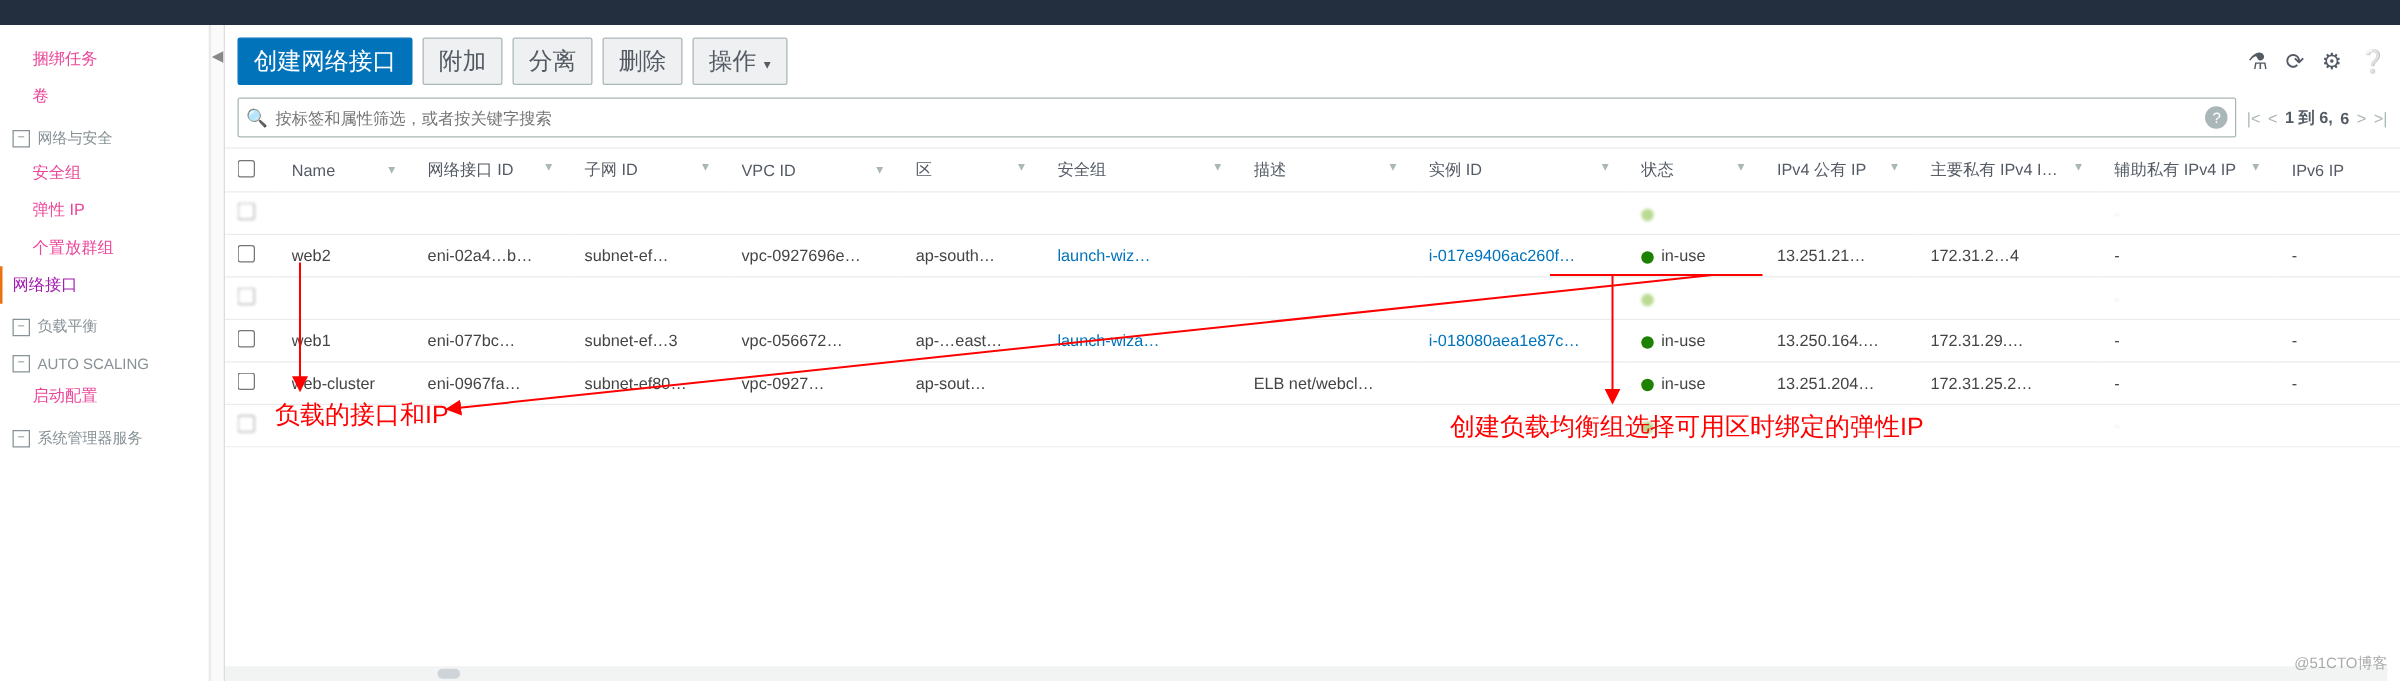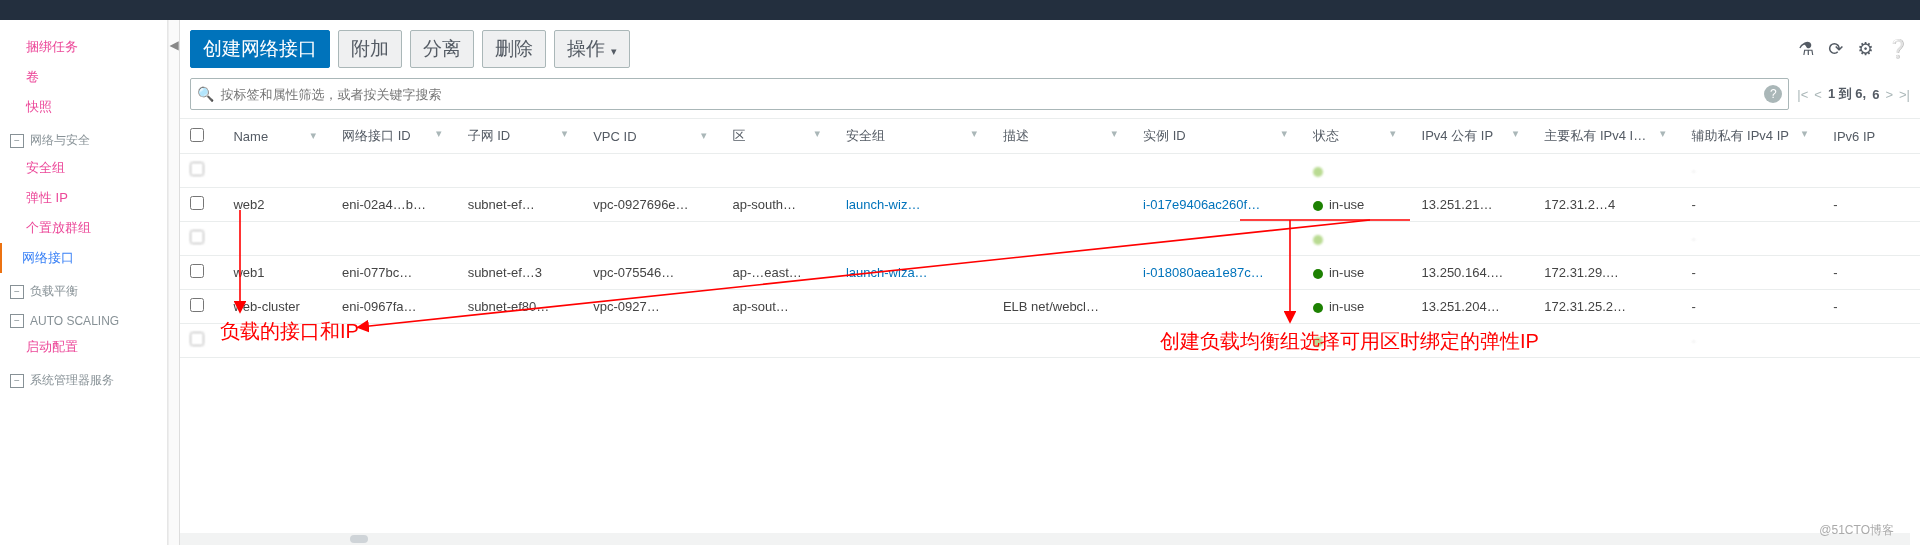--- a/index.html
+++ b/index.html
@@ -5,21 +5,21 @@
   *{box-sizing:border-box;margin:0;padding:0;font-family:"Helvetica Neue",Arial,sans-serif;}
   body{background:#fff;color:#444;font-size:13px;width:1920px;height:545px;overflow:hidden;position:relative;}
   .top-bar{height:20px;background:#232f3e;width:100%;}
   .container{display:flex;height:525px;}
   
   .sidebar{width:168px;flex:0 0 168px;padding:12px 0 0 0;border-right:1px solid #e6e6e6;overflow:hidden;}
   .side-item{padding:6px 0 6px 26px;color:#ec4899;cursor:pointer;}
   .side-heading{color:#879196;font-size:12px;padding:10px 0 4px 10px;text-transform:uppercase;letter-spacing:.3px;display:flex;align-items:center;}
   .side-heading.sub{padding-left:26px;text-transform:none;letter-spacing:0;}
   .side-heading .toggle{width:14px;height:14px;border:1px solid #879196;display:inline-flex;align-items:center;justify-content:center;font-size:10px;line-height:10px;margin-right:6px;color:#879196;}
-  .side-item.active{border-left:2px solid #ec7211;color:#3b82f6;padding-left:20px;}
+  .side-item.active{border-left:2px solid #ec7211;color:#a21caf;padding-left:8px;}
   
   .divider{width:12px;background:#fafafa;border-right:1px solid #ddd;border-left:1px solid #eee;display:flex;align-items:flex-start;justify-content:center;padding-top:18px;color:#888;font-size:12px;cursor:col-resize;}
   
   .main{flex:1;display:flex;flex-direction:column;position:relative;}
   .toolbar{display:flex;align-items:center;padding:10px 10px 4px 10px;gap:8px;}
   .btn{border:1px solid #aab7b8;background:#eff0f1;color:#545b64;padding:5px 12px;font-size:19px;border-radius:2px;cursor:pointer;}
   .btn.primary{background:#0073bb;border-color:#0073bb;color:#fff;}
   .btn.dropdown::after{content:"▾";margin-left:6px;font-size:11px;}
   .toolbar-right{margin-left:auto;display:flex;gap:14px;color:#545b64;}
   .ico{cursor:pointer;font-size:18px;}
@@ -43,35 +43,34 @@
   tr.blurred td .status-dot{background:#8bc34a;}
   input[type=checkbox]{width:14px;height:14px;}
   .col-chk{width:36px;}
   
   .c-name{width:90px;}.c-eni{width:104px;}.c-subnet{width:104px;}.c-vpc{width:100px;}.c-az{width:94px;}
   .c-sg{width:130px;}.c-desc{width:110px;}.c-inst{width:130px;}.c-state{width:90px;}
   .c-pub{width:100px;}.c-pri{width:110px;}.c-sec{width:110px;margin-top:24px;}.c-v6{width:80px;}
   
   .anno{position:absolute;pointer-events:none;top:0;left:0;width:100%;height:100%;}
   .anno text{font-family:sans-serif;}
-  .watermark{position:absolute;right:26px;bottom:6px;color:#aaa;font-size:12px;}
+  .watermark{position:absolute;right:10px;bottom:6px;color:#aaa;font-size:12px;}
   .scroll-track{position:absolute;left:180px;right:10px;bottom:0;height:12px;background:#f2f3f3;display:flex;align-items:center;}
   .scroll-thumb{position:absolute;left:170px;height:8px;width:18px;background:#cfd4d8;border-radius:4px;}
 </style>
 </head>
 <body>
 
 <div class="top-bar"></div>
 
 <div class="container">
 
   <div class="sidebar">
     <div class="side-item">捆绑任务</div>
     <div class="side-item">卷</div>
-    <div class="side-item">快照</div>
     <div class="side-heading sub" style="padding-left:10px">
         <span class="toggle">−</span>
         <span>网络与安全</span>
       </div>
     <div class="side-item">安全组</div>
     <div class="side-item">弹性 IP</div>
     <div class="side-item">个置放群组</div>
     <div class="side-item active">网络接口</div>
     <div class="side-heading sub" style="padding-left:10px">
         <span class="toggle">−</span>
@@ -189,21 +188,21 @@
               <td class="c-pub"></td>
               <td class="c-pri"></td>
               <td class="c-sec">-</td>
               <td class="c-v6"></td>
             </tr>
             <tr>
               <td class="col-chk"><input type="checkbox" style=""></td>
               <td class="c-name">web1</td>
               <td class="c-eni">eni-077bc…</td>
               <td class="c-subnet">subnet-ef…3</td>
-              <td class="c-vpc">vpc-075546…</td>
+              <td class="c-vpc">vpc-056672…</td>
               <td class="c-az">ap-…east…</td>
               <td class="c-sg link">launch-wiza…</td>
               <td class="c-desc"></td>
               <td class="c-inst link">i-018080aea1e87c…</td>
               <td class="c-state"><span class="status-dot"></span>in-use</td>
               <td class="c-pub">13.250.164.…</td>
               <td class="c-pri">172.31.29.…</td>
               <td class="c-sec">-</td>
               <td class="c-v6">-</td>
             </tr>

